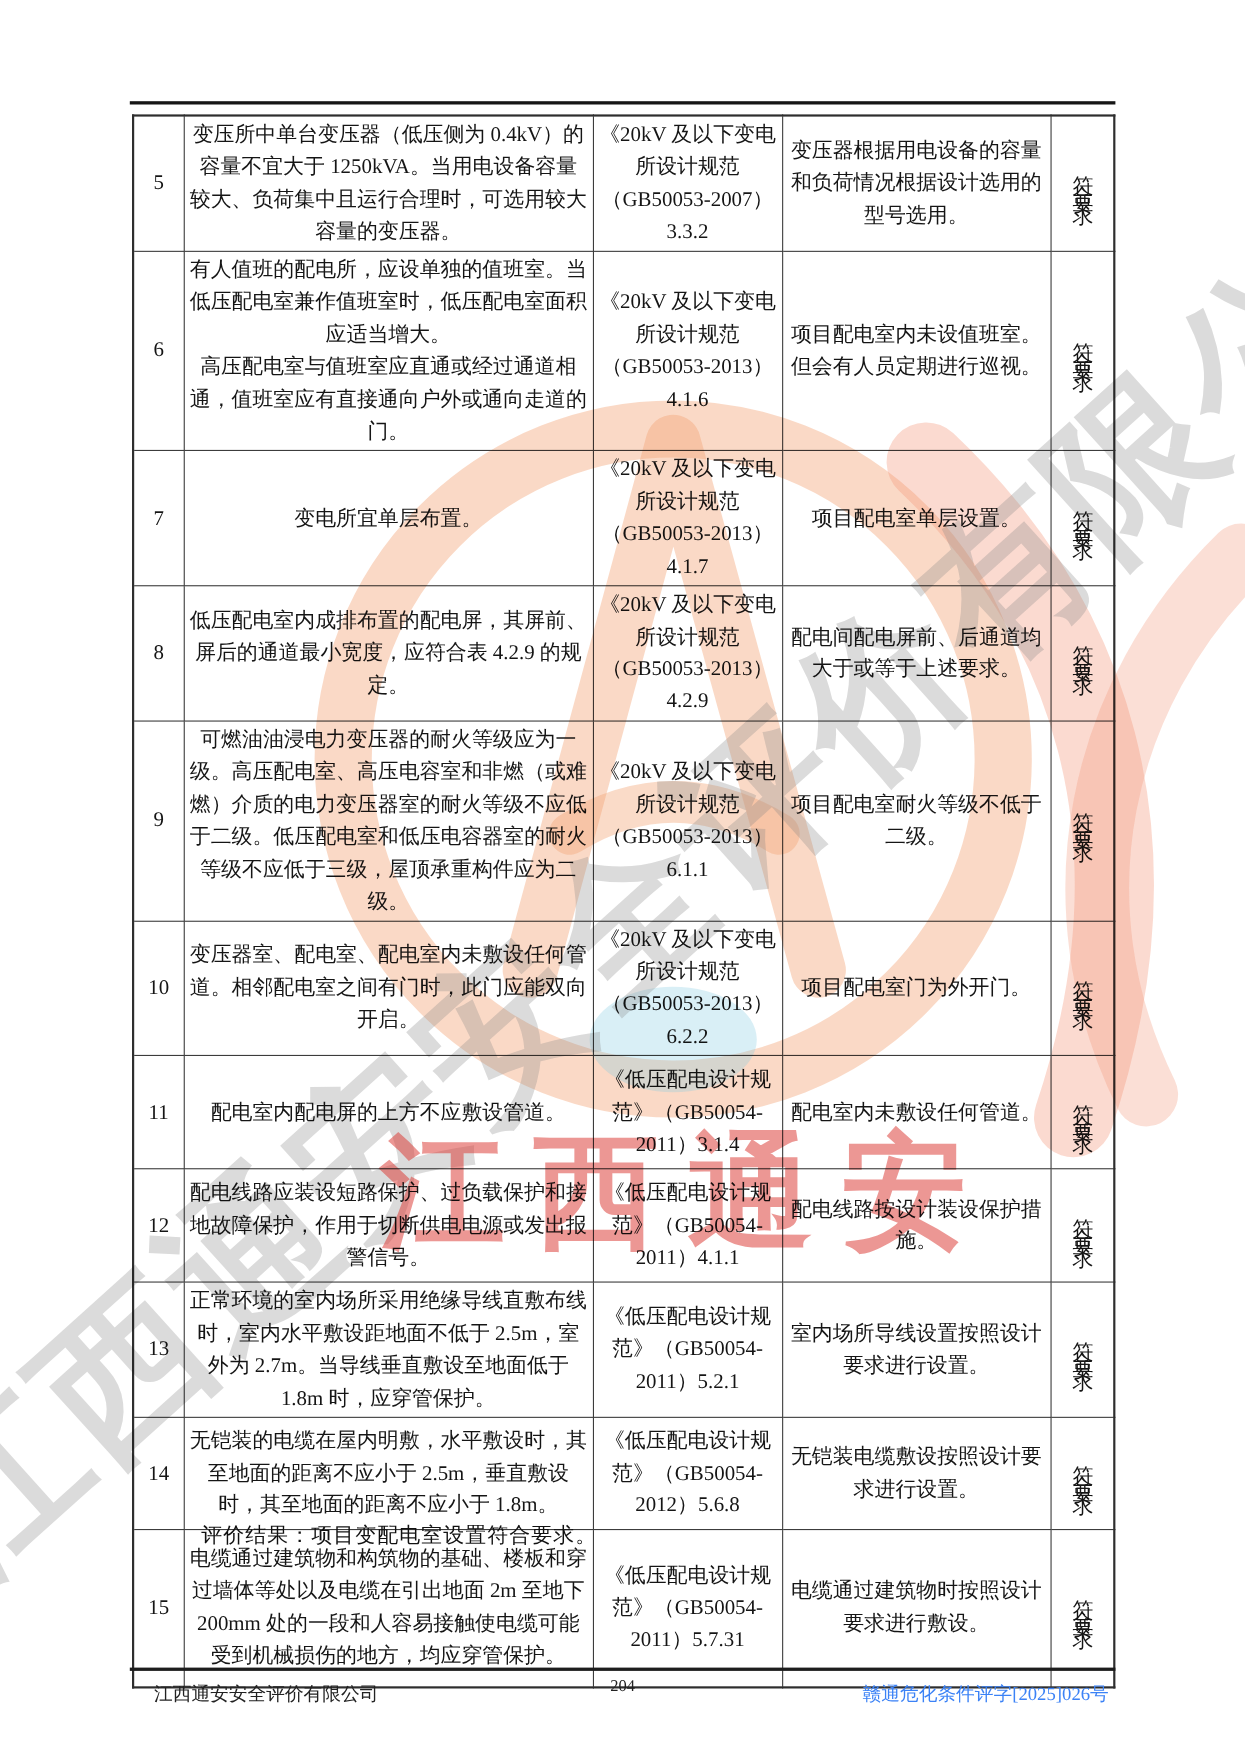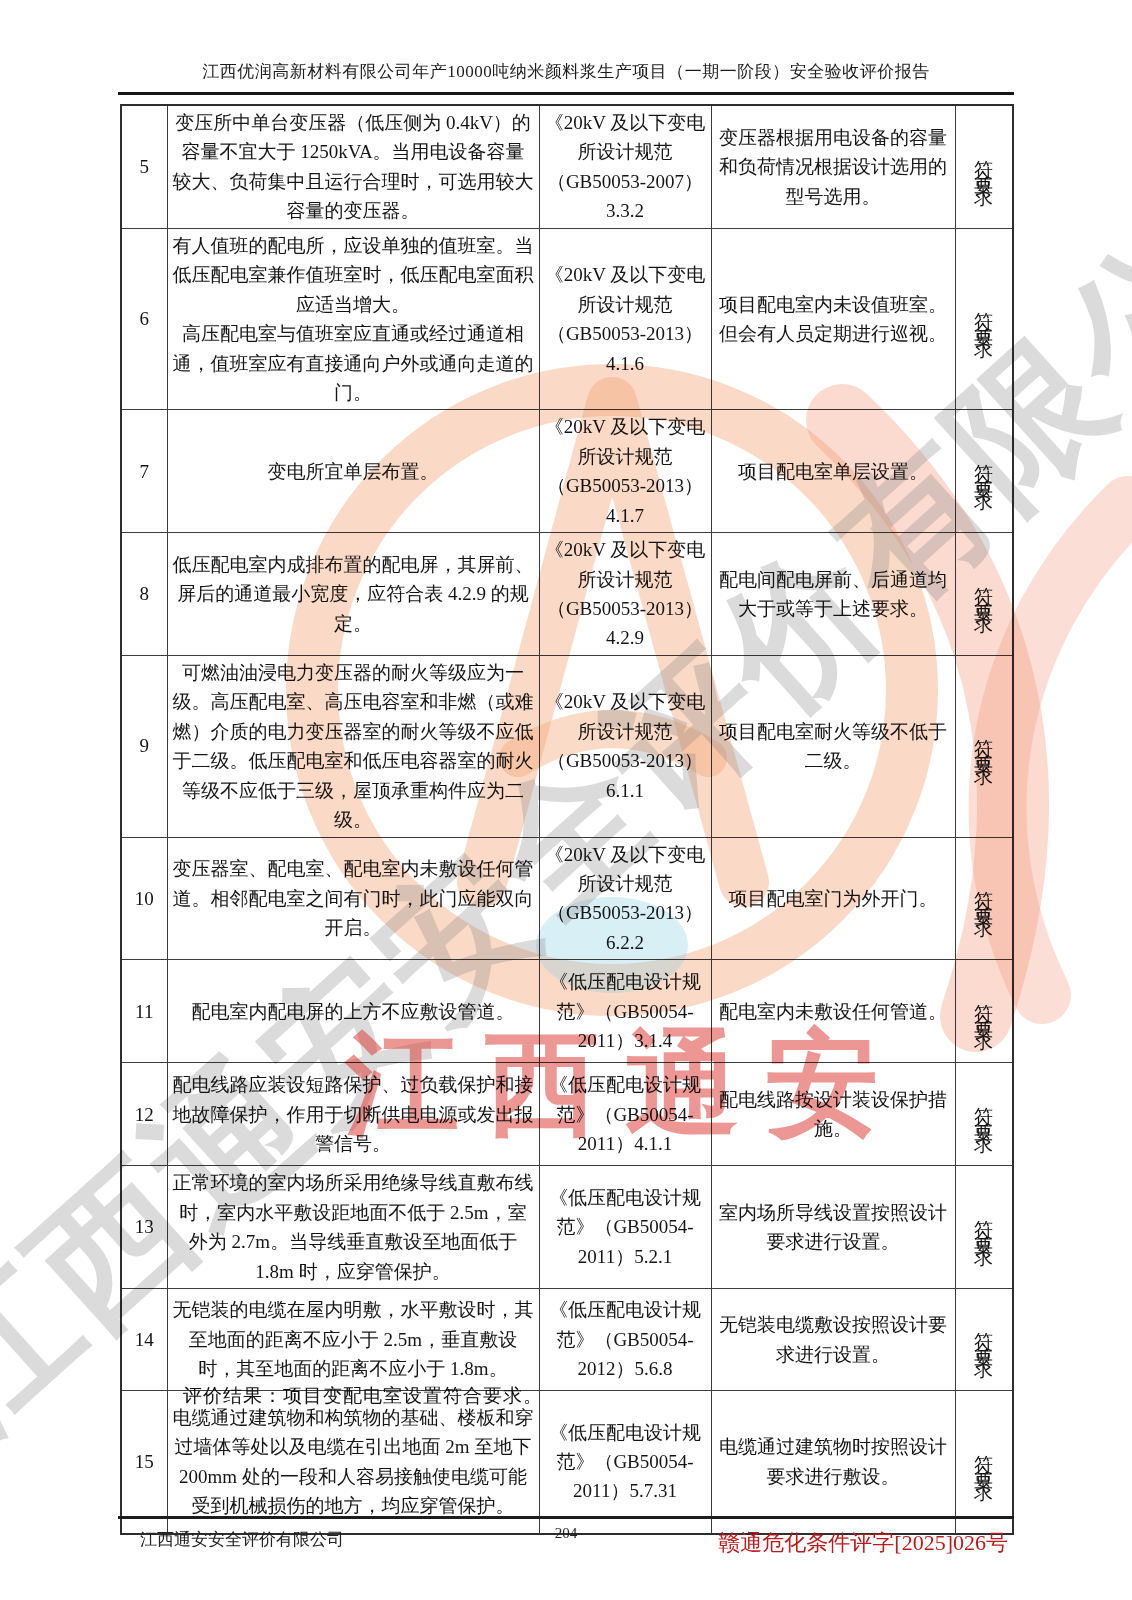--- a/index.html
+++ b/index.html
@@ -56,21 +56,21 @@
     position:absolute;top:1480px;left:0;width:100%;
     text-align:center;font-size:15px;color:#222;margin-top:45px;
   }
   .footer-rule{
     position:absolute;top:1516px;left:118px;width:896px;height:2.5px;background:#1d1d1d;
   }
   .footer-left{
     position:absolute;top:1528px;left:140px;font-size:17px;color:#222;
   }
   .footer-right{
-    position:absolute;top:1528px;right:124px;font-size:22px;color:#b91c1c;
+    position:absolute;top:1528px;right:124px;font-size:17px;color:#3b82f6;
   }
   
   .wm-layer{
     position:absolute;inset:0;pointer-events:none;mix-blend-mode:multiply;
   }
   .wm-diagonal{
     position:absolute;left:-290px;top:688px;width:1830px;
     transform:rotate(-42deg);transform-origin:50% 50%;
     font-size:150px;font-weight:bold;white-space:nowrap;
     letter-spacing:4px;
@@ -84,21 +84,20 @@
     color:rgba(219,55,50,0.52);
     font-family:"Liberation Sans","DejaVu Sans",sans-serif;
   }
   .wm-svg{position:absolute;left:0;top:0;}
 </style>
 </head>
 <body>
 
 <div class="page">
 
-  <div class="header-title">江西优润高新材料有限公司年产10000吨纳米颜料浆生产项目（一期一阶段）安全验收评价报告</div>
   <div class="header-rule"></div>
 
   <table class="compliance">
     <colgroup>
       <col style="width:46px">
       <col style="width:372px">
       <col style="width:172px">
       <col style="width:244px">
       <col style="width:58px">
     </colgroup>

